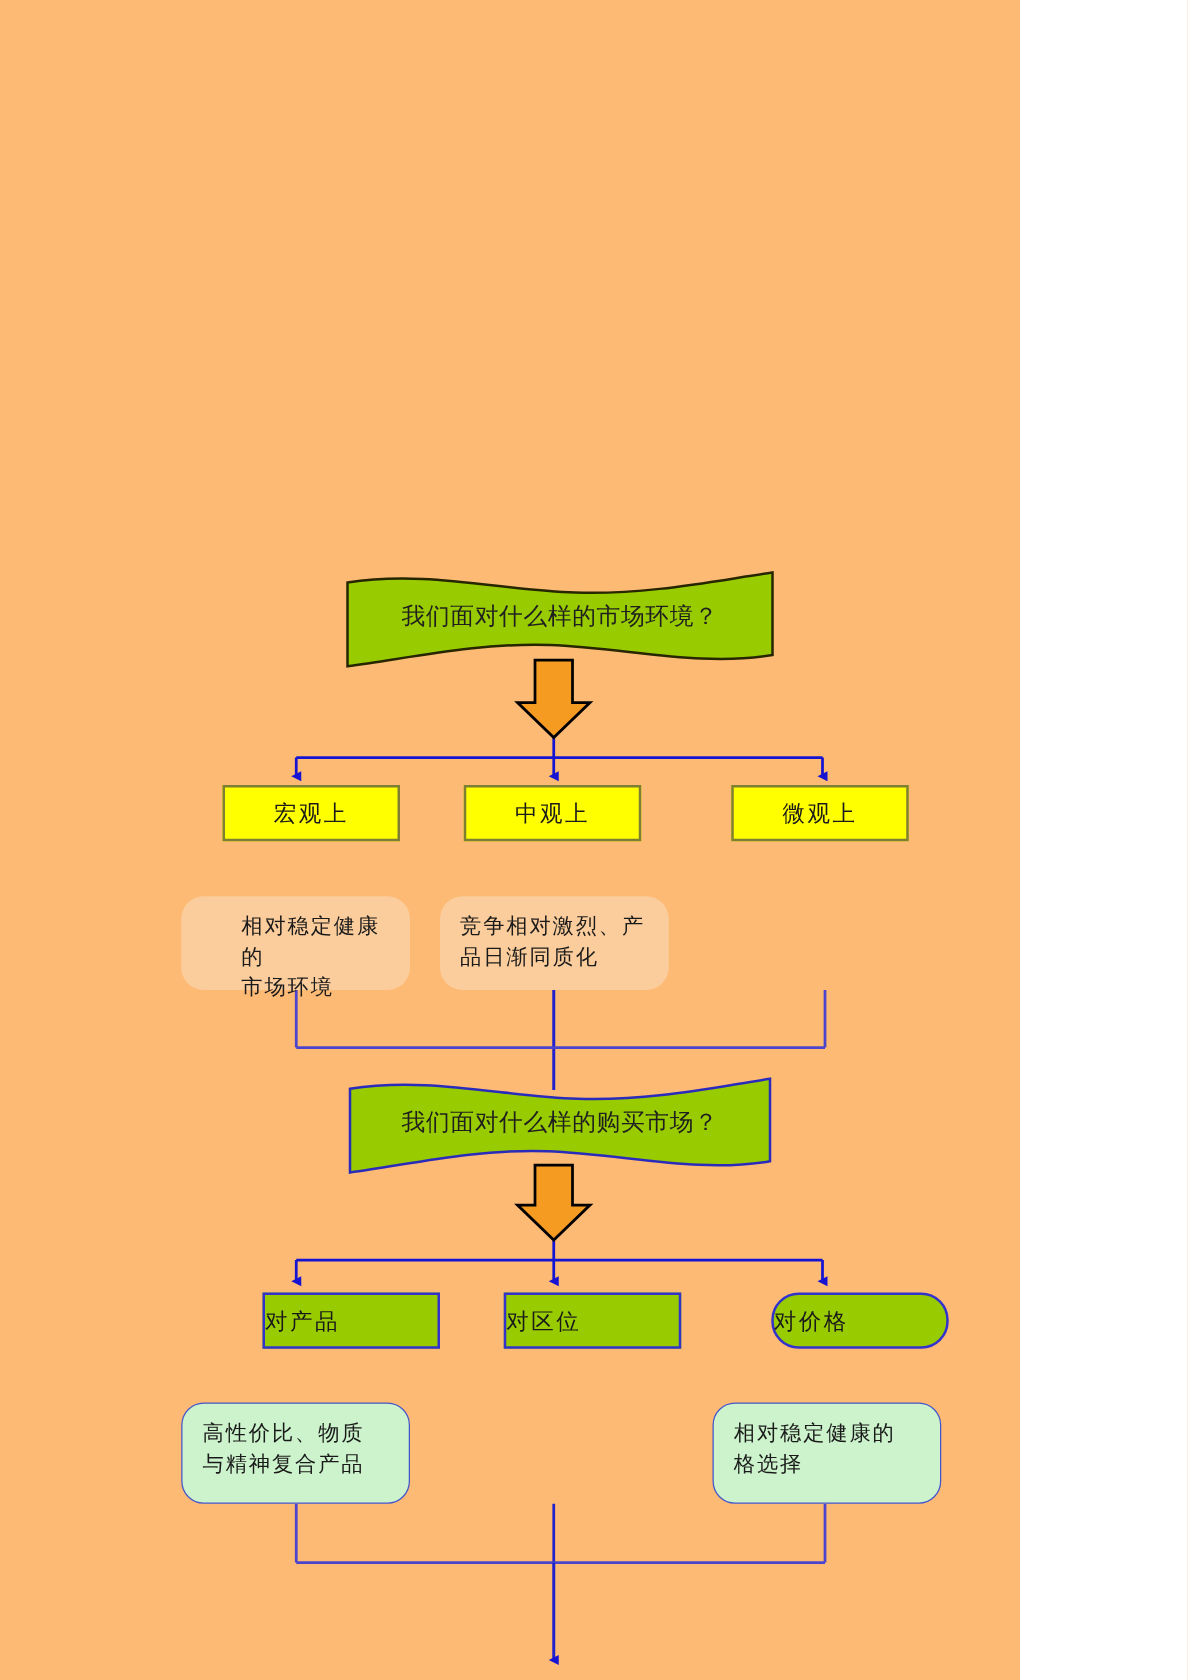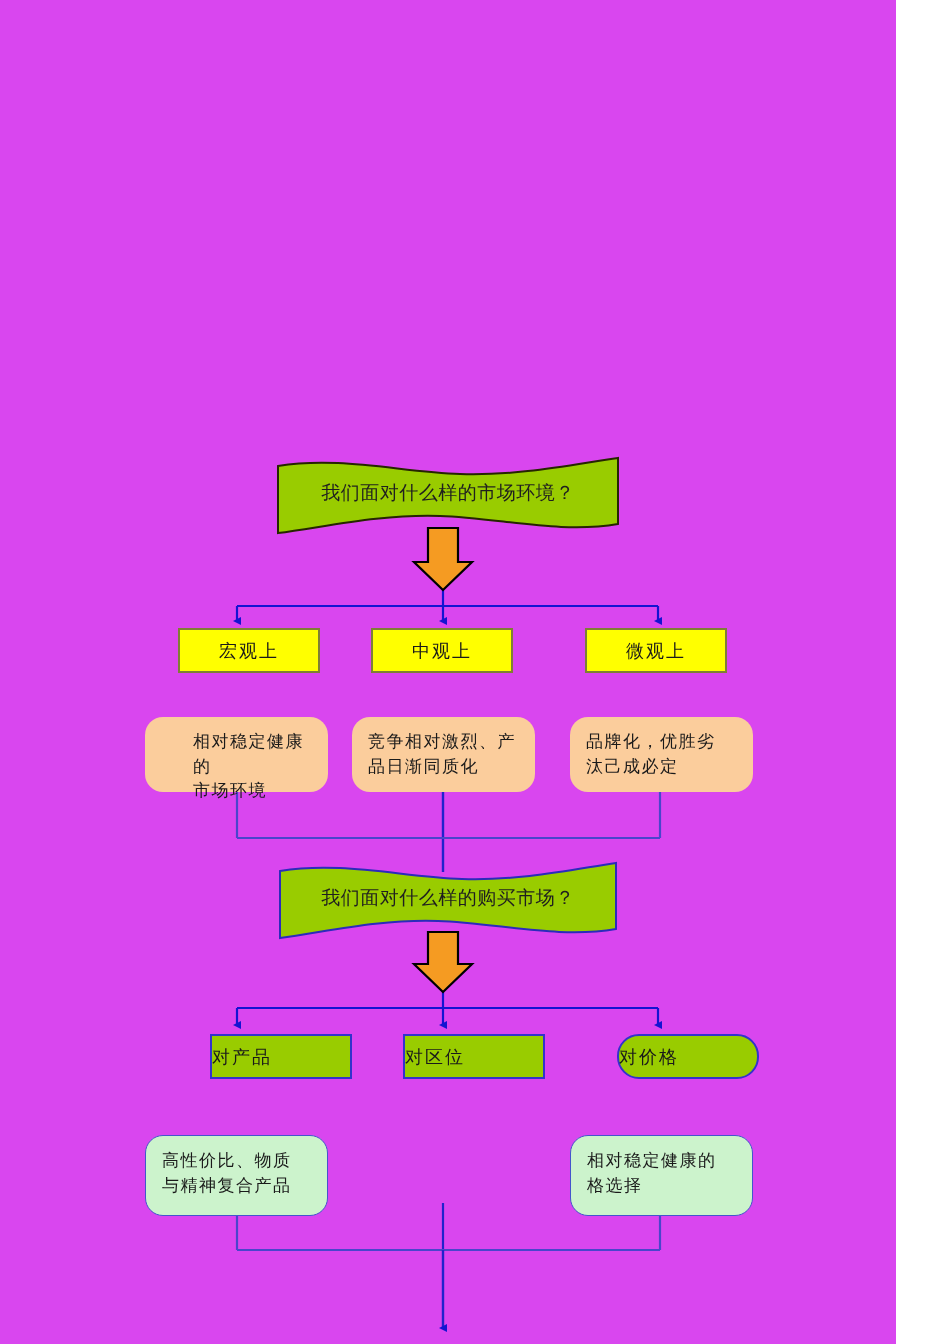--- a/index.html
+++ b/index.html
@@ -5,23 +5,23 @@
   html, body {
     margin: 0;
     padding: 0;
     background: #ffffff;
   }
   body {
     font-family: "DejaVu Sans", "Liberation Sans", sans-serif;
   }
   #canvas {
     position: relative;
-    width: 896px;
+    width: 816px;
     height: 1344px;
-    background: #d946ef;
+    background: #fdba74;
     overflow: hidden;
   }
   #wires {
     position: absolute;
     left: 0;
     top: 0;
     width: 950px;
     height: 1344px;
     pointer-events: none;
   }
@@ -81,21 +81,20 @@
   .box-mint {
     background: #ccf3cc;
     border: 1.5px solid #4455cc;
     border-radius: 18px;
     align-items: flex-start;
     padding: 12px 15px 12px 16px;
     font-size: 17px;
     line-height: 1.45;
     letter-spacing: 1.5px;
     font-family: "DejaVu Serif", "Liberation Serif", serif;
-    margin-top: 13px;
   }
   .box-orange .txt, .box-mint .txt {
     display: block;
     white-space: pre-line;
   }
 </style>
 </head>
 <body>
 
 <div id="canvas">
@@ -176,24 +175,20 @@
   <div class="node box-orange" style="left:145px; top:717px; width:183px; height:75px;padding-left:48px;">
     <span class="txt">相对稳定健康的
 市场环境</span>
   </div>
 
   <div class="node box-orange" style="left:352px; top:717px; width:183px; height:75px;">
     <span class="txt">竞争相对激烈、产
 品日渐同质化</span>
   </div>
 
-  <div class="node box-orange" style="left:570px; top:717px; width:183px; height:75px;">
-    <span class="txt">品牌化，优胜劣
-汰己成必定</span>
-  </div>
 
   <div class="banner" style="left:280px; top:863px; width:336px; height:76px;">
     <div class="banner-label" style="top:22px;">我们面对什么样的购买市场？</div>
   </div>
 
   <div class="node box-green" style="left:178px; top:1034px; width:142px; height:45px;">
     <span>对产品</span>
   </div>
 
   <div class="node box-green" style="left:371px; top:1034px; width:142px; height:45px;">

